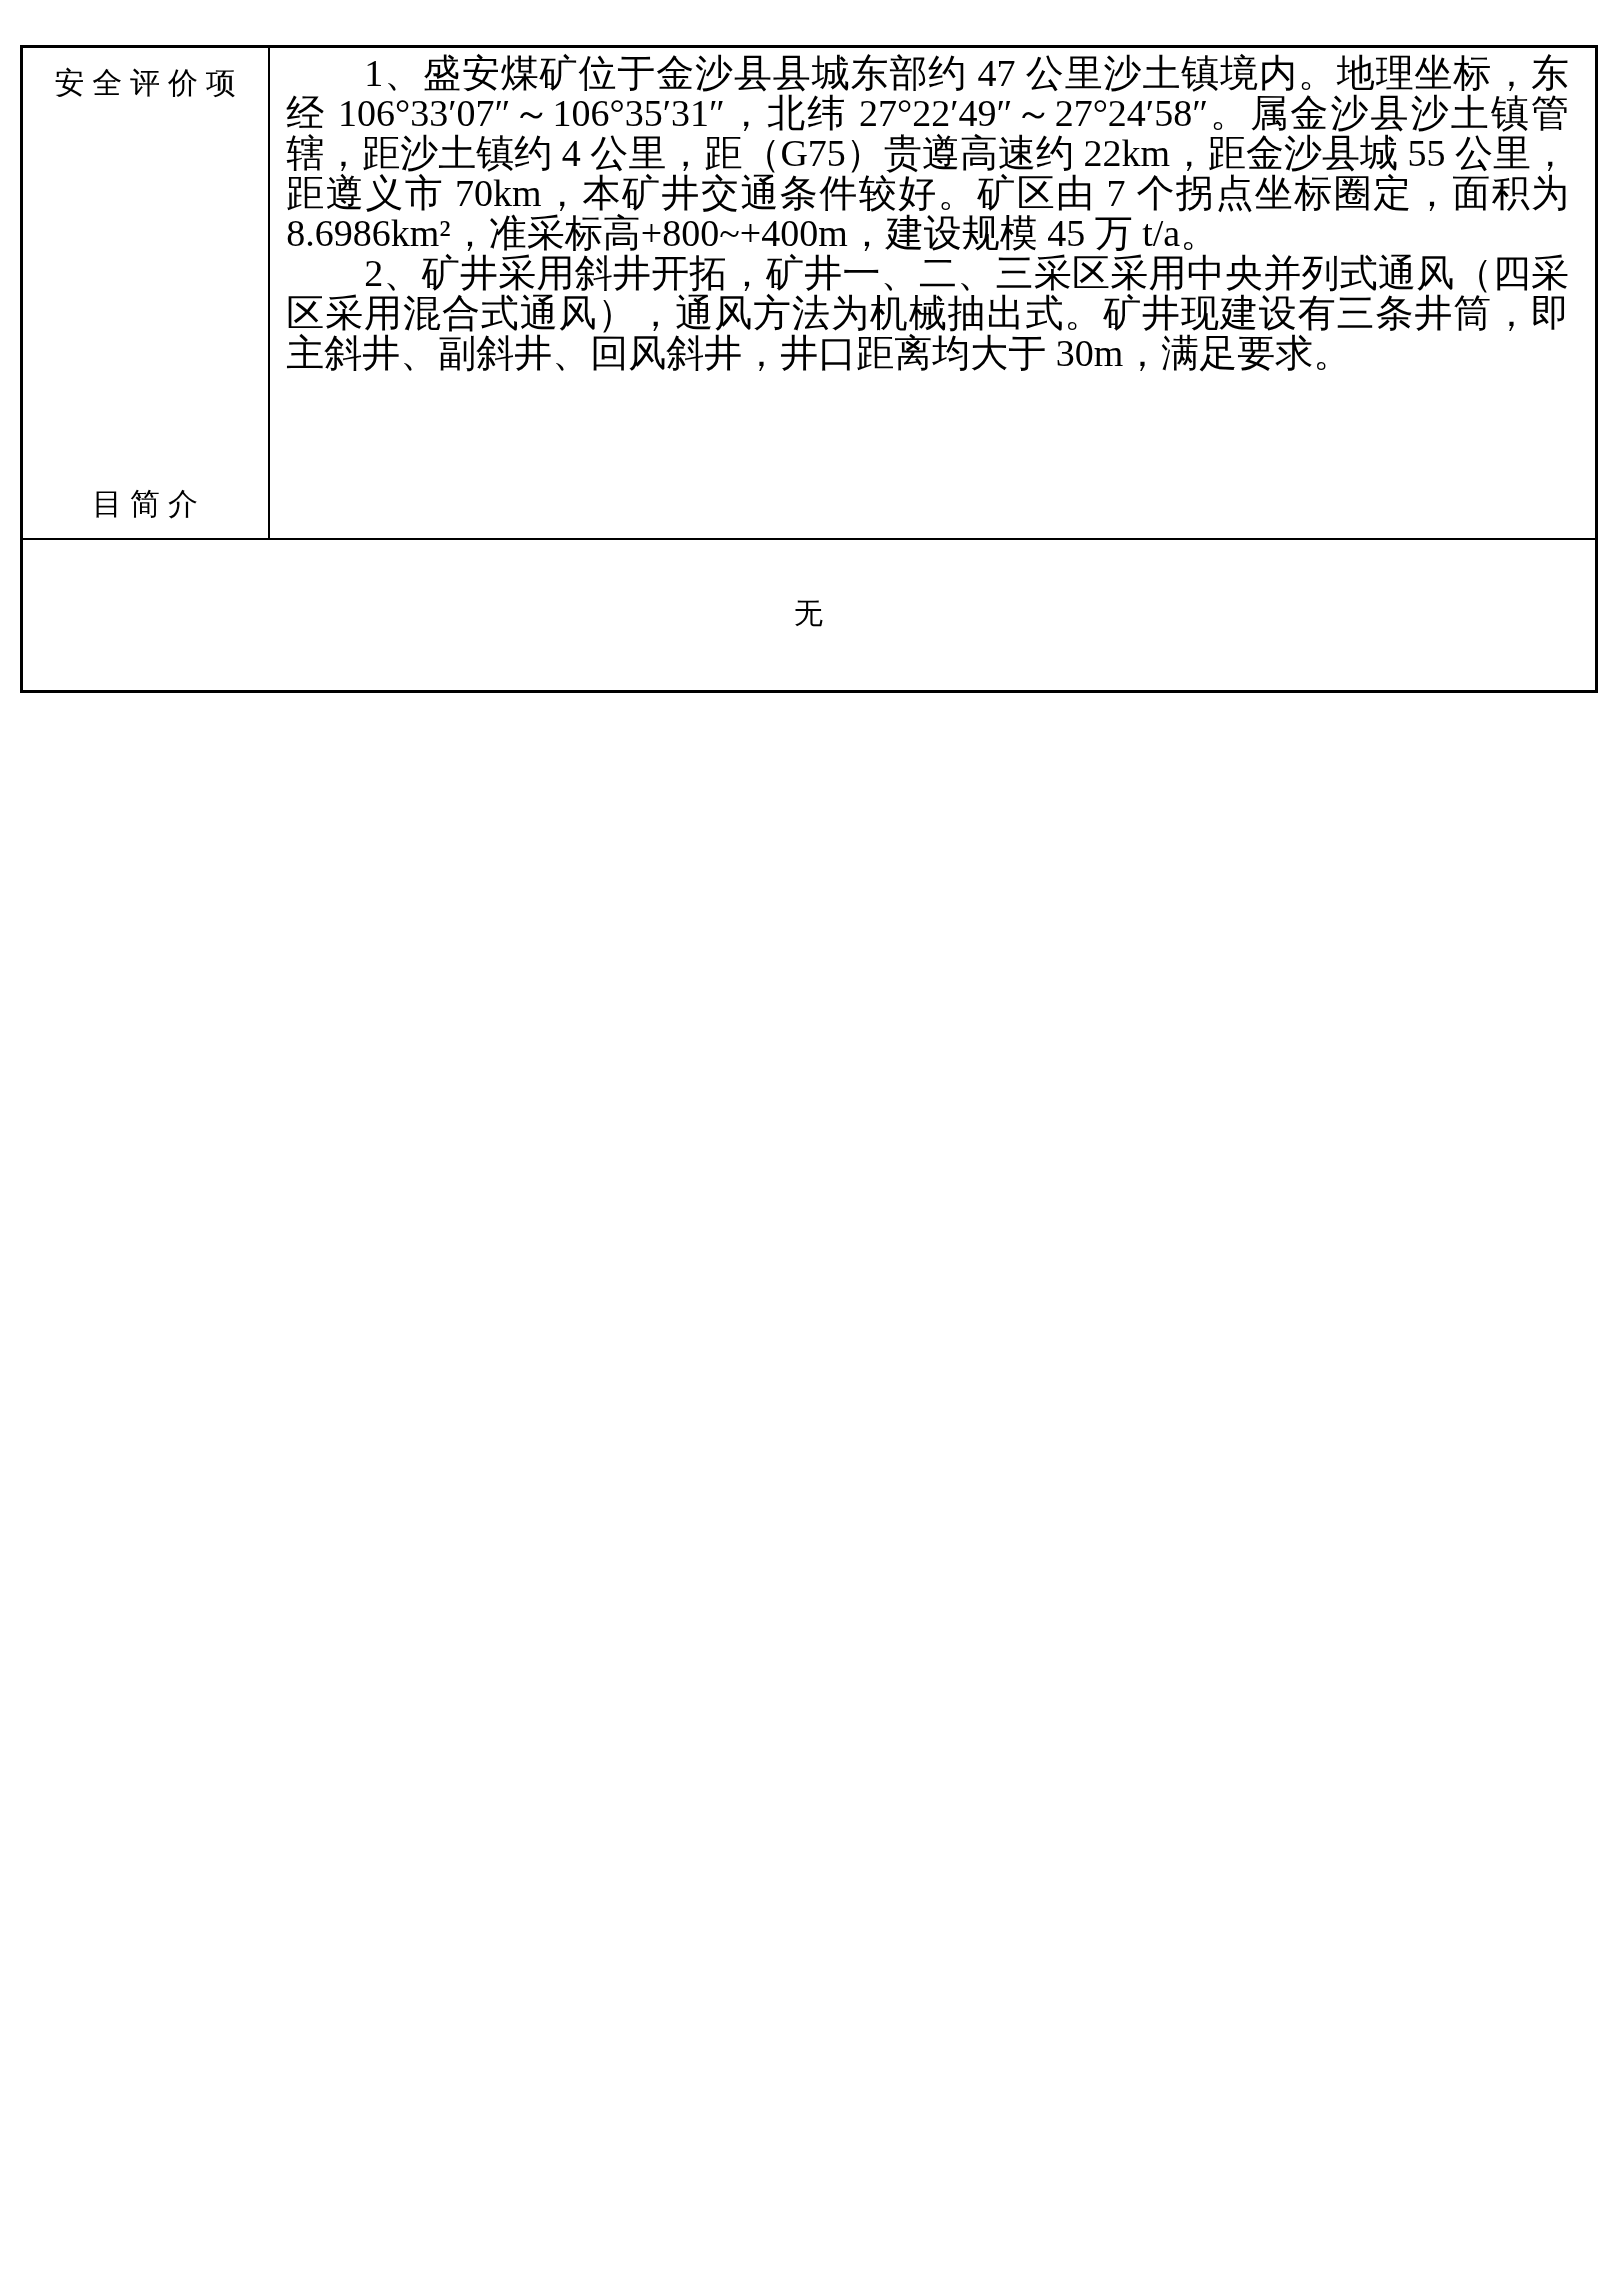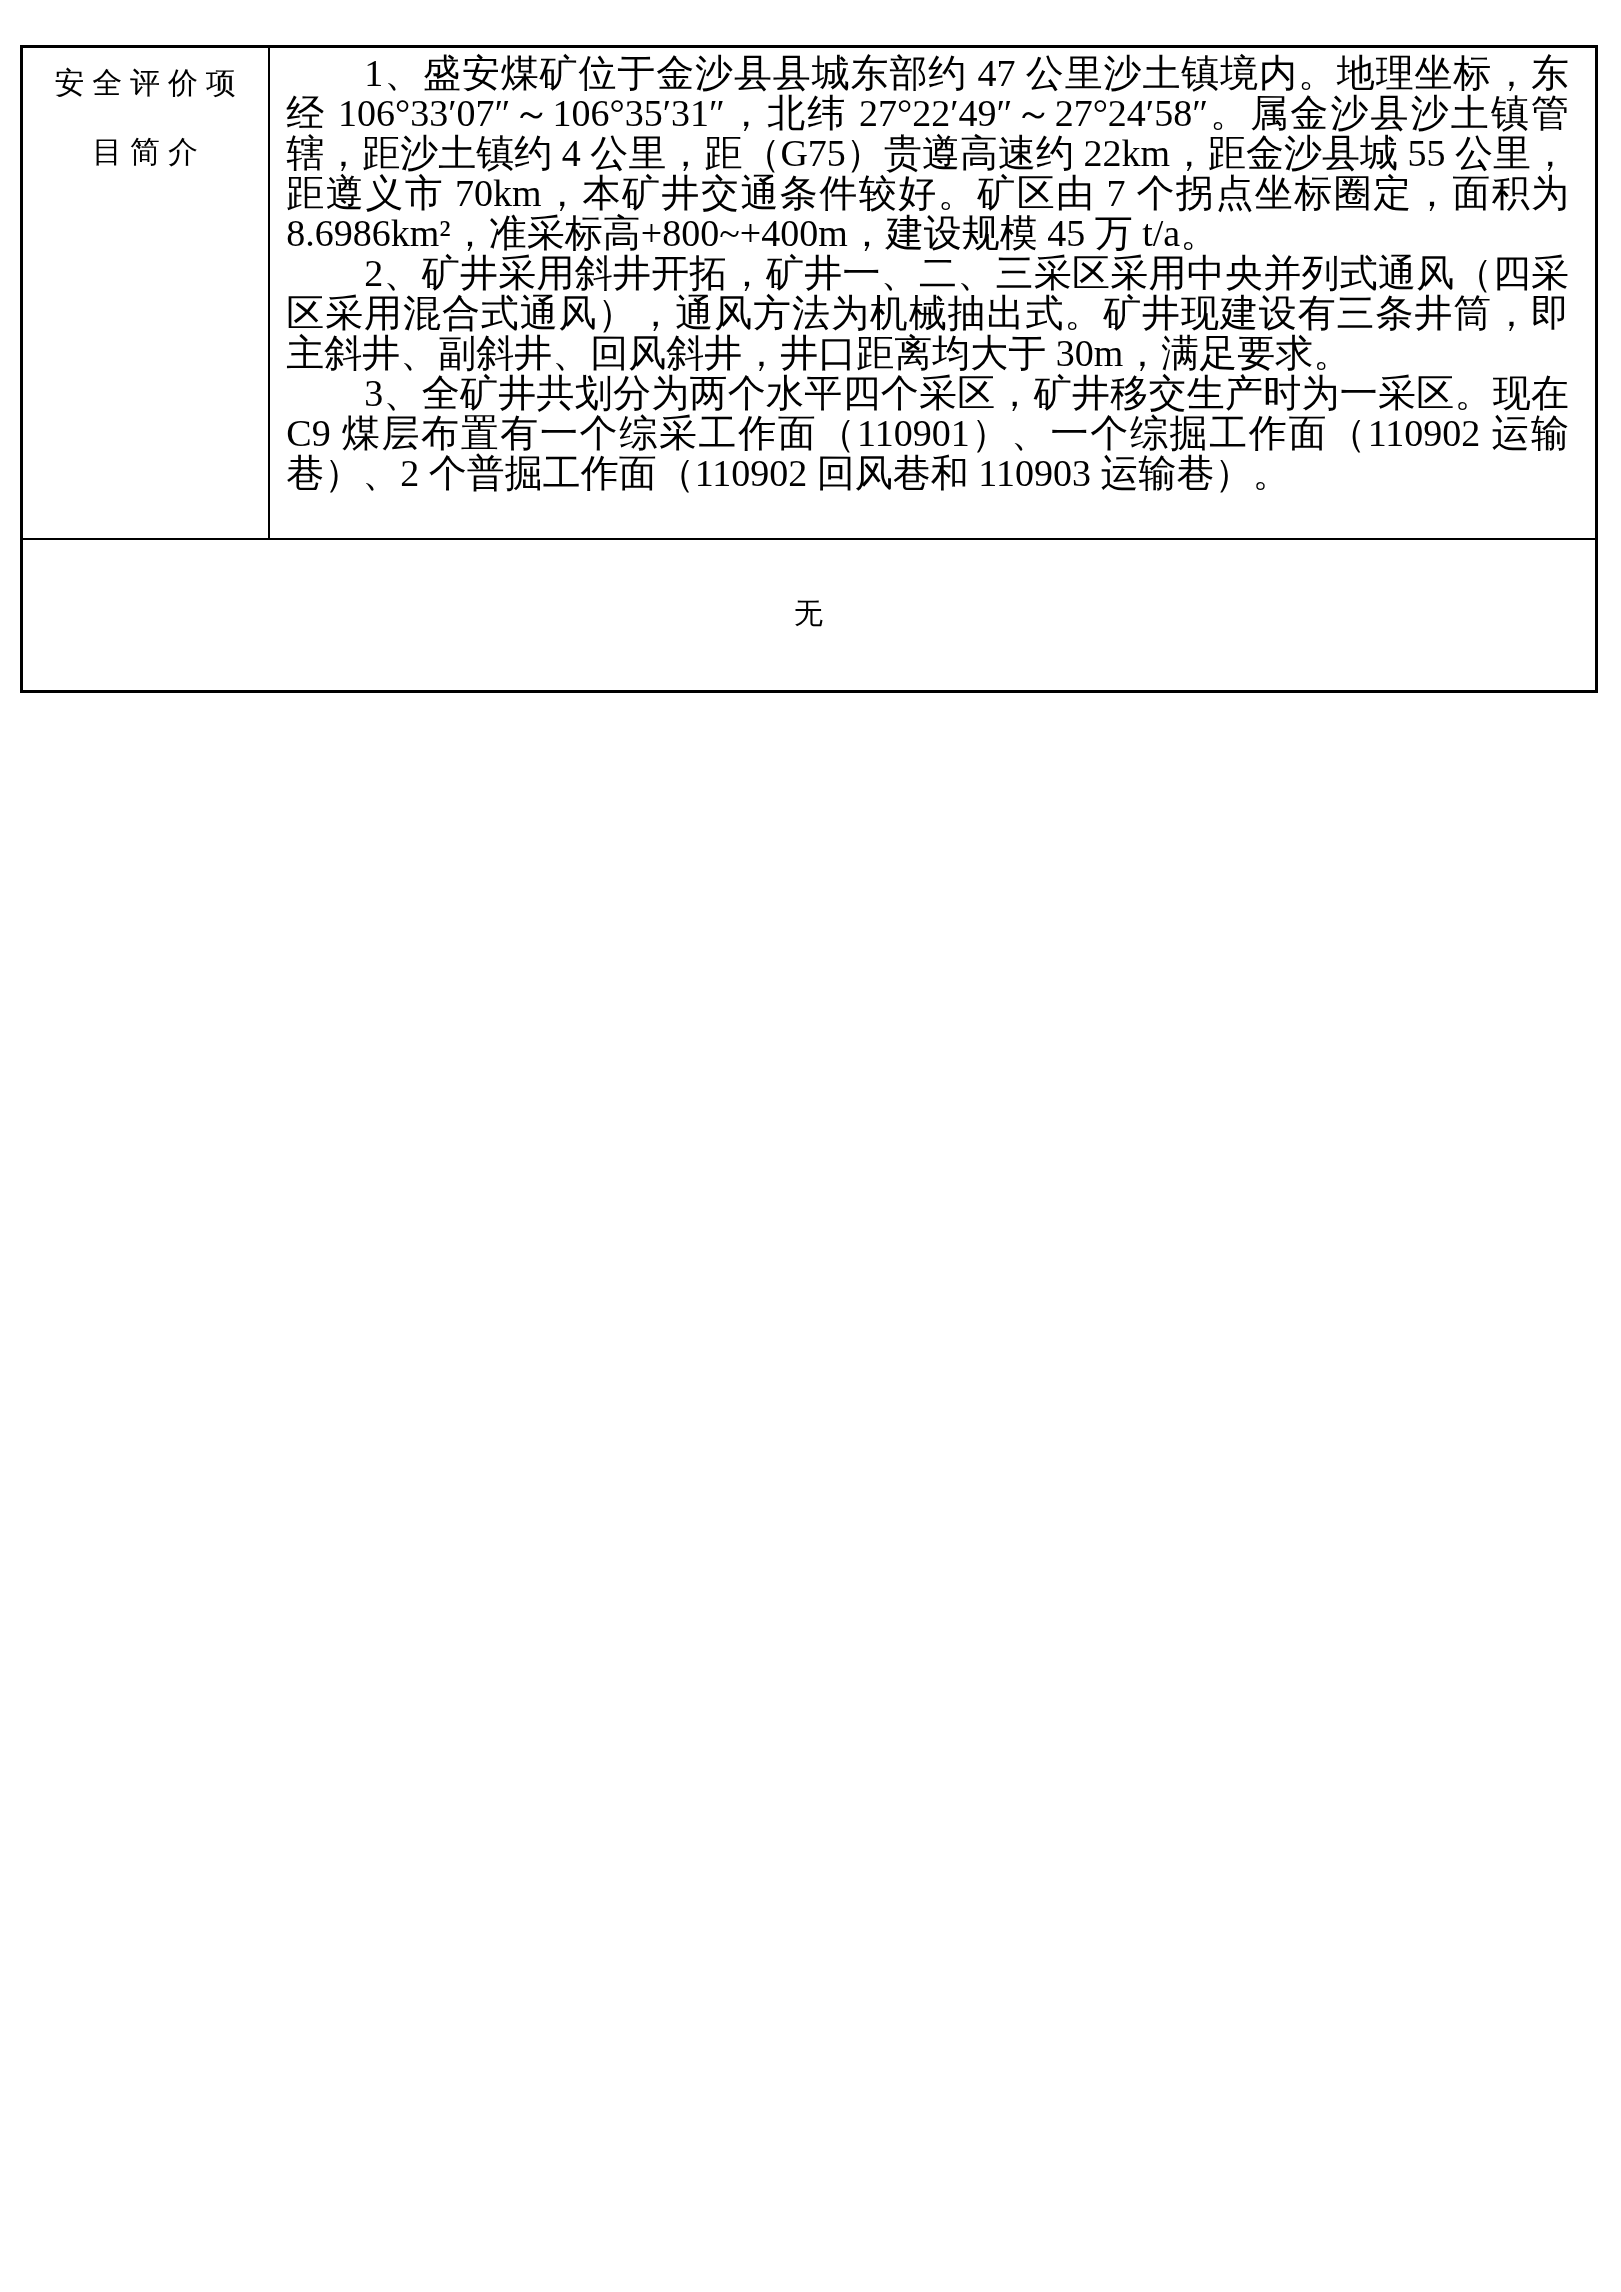--- a/index.html
+++ b/index.html
@@ -35,21 +35,21 @@
   }
   .t-row.row-other {
     height: 148px;
   }
   .label-cell {
     box-sizing: border-box;
     width: 247px;
     border-right: 2.9px solid #000000;
     display: flex;
     flex-direction: column;
-    justify-content: flex-start;
+    justify-content: space-between;
     align-items: center;
     text-align: center;
     flex: 0 0 auto;
   }
   .label-line {
     font-size: 30px;
     letter-spacing: 7.8px;
     margin-right: -7.8px;
     white-space: nowrap;
   }
@@ -84,21 +84,20 @@
 <div class="doc-table">
 
   <div class="t-row row-intro">
     <div class="label-cell">
       <div class="label-line">安全评价项</div>
       <div class="label-line">目简介</div>
     </div>
     <div class="content-cell text-block">
       <p>1、盛安煤矿位于金沙县县城东部约 47 公里沙土镇境内。地理坐标，东经 106°33′07″～106°35′31″，北纬 27°22′49″～27°24′58″。属金沙县沙土镇管辖，距沙土镇约 4 公里，距（G75）贵遵高速约 22km，距金沙县城 55 公里，距遵义市 70km，本矿井交通条件较好。矿区由 7 个拐点坐标圈定，面积为 8.6986km²，准采标高+800~+400m，建设规模 45 万 t/a。</p>
       <p>2、矿井采用斜井开拓，矿井一、二、三采区采用中央并列式通风（四采区采用混合式通风），通风方法为机械抽出式。矿井现建设有三条井筒，即主斜井、副斜井、回风斜井，井口距离均大于 30m，满足要求。</p>
-      <p>3、全矿井共划分为两个水平四个采区，矿井移交生产时为一采区。现在 C9 煤层布置有一个综采工作面（110901）、一个综掘工作面（110902 运输巷）、2 个普掘工作面（110902 回风巷和 110903 运输巷）。</p>
     </div>
   </div>
 
   <div class="t-row row-other">
     <div class="content-cell center-block">
       <span>无</span>
     </div>
   </div>
 
 </div>

